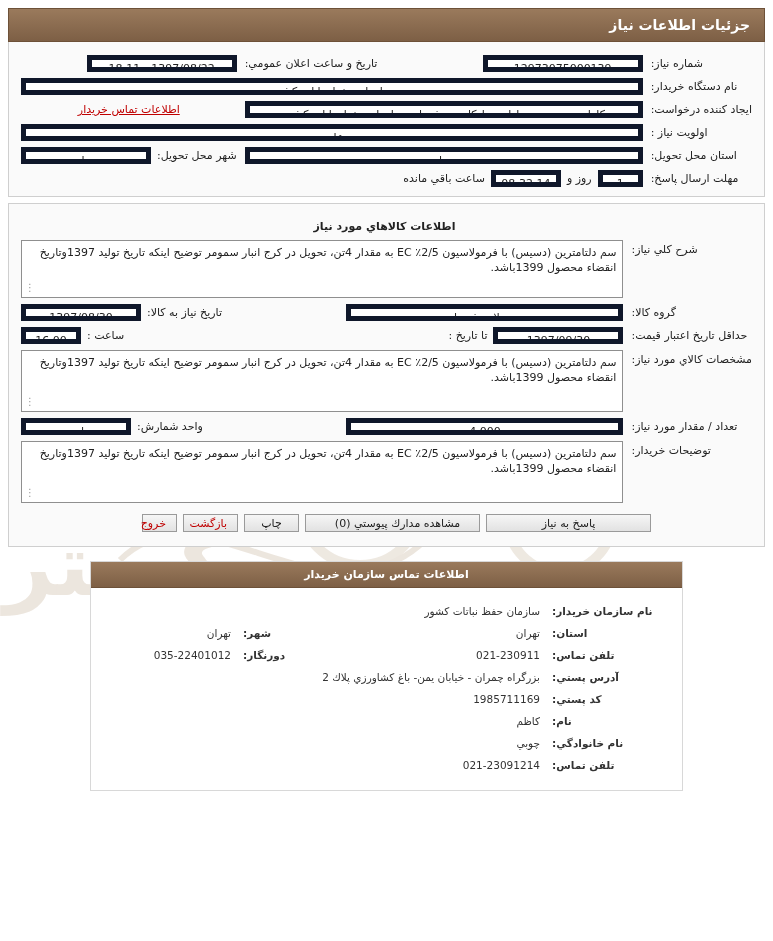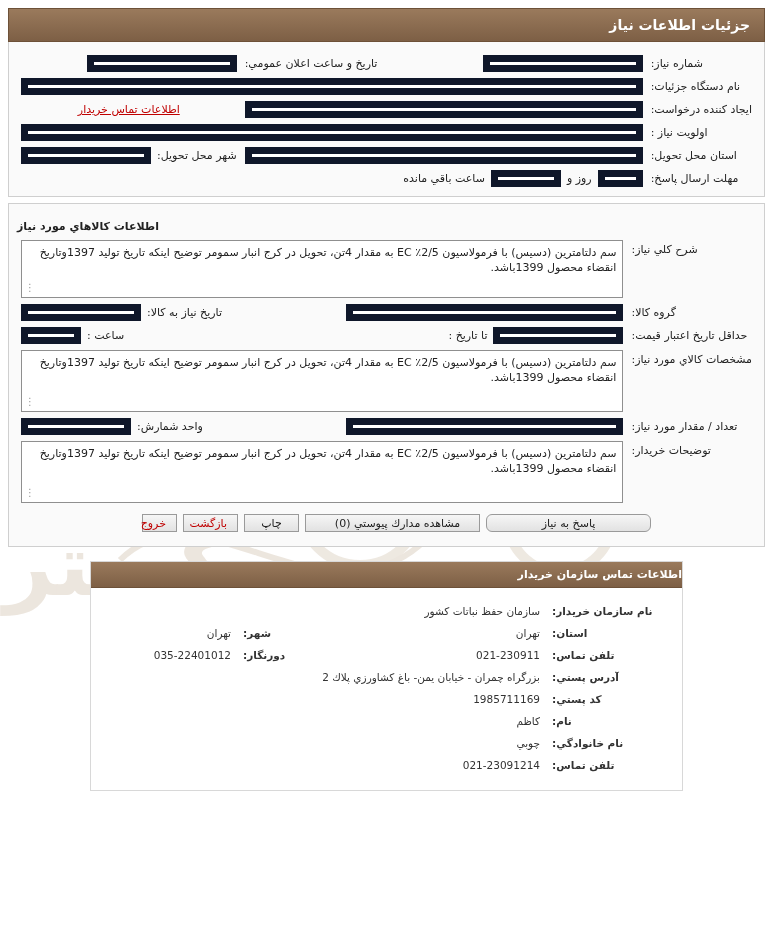--- a/index.html
+++ b/index.html
@@ -92,21 +92,21 @@
   }
   td.lbl {
     text-align: left;
     color: #222;
     white-space: nowrap;
     font-weight: normal;
     width: 1%;
     padding-left: 6px;
   }
   .fld {
-    border: 7px solid #0f172a;
+    border: 5px solid #0f172a;
     background: #ffffff;
     height: 17px;
     line-height: 17px;
     padding: 0 5px;
     font-size: 11px;
     color: #222;
     text-align: center;
     box-sizing: border-box;
     overflow: hidden;
     white-space: nowrap;
@@ -136,21 +136,21 @@
     justify-content: flex-start;
   }
   .small-lbl { font-size: 11px; color: #222; white-space: nowrap; }
 
   
   .sec-title {
     font-weight: bold;
     font-size: 11px;
     color: #222;
     margin: 8px 4px 4px 0;
-    text-align: left;
+    text-align: center;
   }
 
   
   .ta {
     border: 1px solid #8f8f8f;
     background: #ffffff;
     width: 100%;
     box-sizing: border-box;
     padding: 4px 6px 2px 6px;
     font-size: 11px;
@@ -186,39 +186,39 @@
     background: linear-gradient(#f6f6f6, #e2e2e2);
     padding: 2px 10px;
     font-size: 11px;
     height: 18px;
     line-height: 14px;
     color: #222;
     cursor: pointer;
     white-space: nowrap;
     box-sizing: border-box;
   }
-  .btn.answer { width: 165px; text-align: center; border-radius: 6px; }
+  .btn.answer { width: 165px; text-align: center; }
   .btn.docs { width: 175px; text-align: center; padding-left: 20px; }
   .btn.print { width: 55px; text-align: center; }
   .btn.back { width: 55px; text-align: center; color: #c00000; }
   .btn.exit { width: 35px; text-align: right; color: #c00000; }
 
   
   .card {
     margin: 14px 90px 0 90px;
     border: 1px solid #d8d8d8;
     background: #ffffff;
   }
   .card-head {
     background: #8a6b4f;
     background: linear-gradient(#9a7a5c, #7d5f45);
     color: #fff;
     font-weight: bold;
     font-size: 11px;
-    text-align: right;
+    text-align: center;
     padding: 6px 0;
     border-bottom: 1px solid #6d5138;
   }
   .card-body { padding: 12px 14px 14px 14px; }
   table.ctab { width: 100%; border-collapse: collapse; }
   table.ctab td {
     font-size: 10.5px;
     padding: 5px 6px;
     vertical-align: middle;
     color: #333;
@@ -277,21 +277,21 @@
         <td style="width:200px;">
           <div class="fld w160">12973075000139</div>
         </td>
         <td></td>
         <td class="lbl">تاريخ و ساعت اعلان عمومي:</td>
         <td style="width:160px;">
           <div class="fld w150">1397/08/22 - 18:11</div>
         </td>
       </tr>
       <tr>
-        <td class="lbl">نام دستگاه جزئيات:</td>
+        <td class="lbl">نام دستگاه خريدار:</td>
         <td colspan="4">
           <div class="fld rtl-right wide" style="text-align:center;">سازمان حفظ نباتات كشور</div>
         </td>
       </tr>
       <tr>
         <td class="lbl">ايجاد كننده درخواست:</td>
         <td colspan="3">
           <div class="fld rtl-right" style="width:100%;text-align:center;">كاظم چوبي رييس اداره تداركات و پشتيباني سازمان حفظ نباتات كشور</div>
         </td>
         <td style="text-align:center;">

